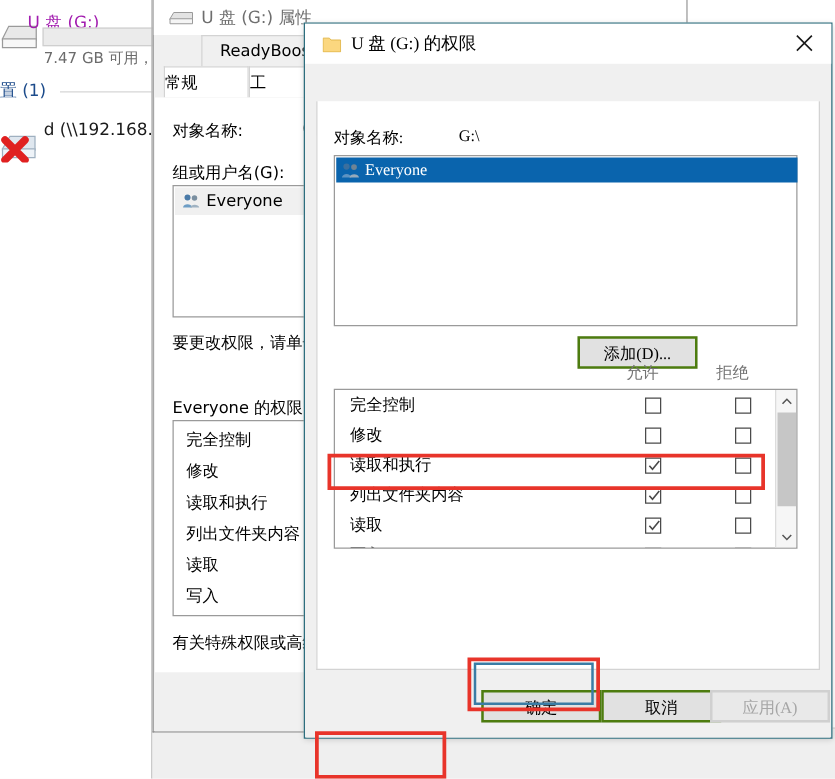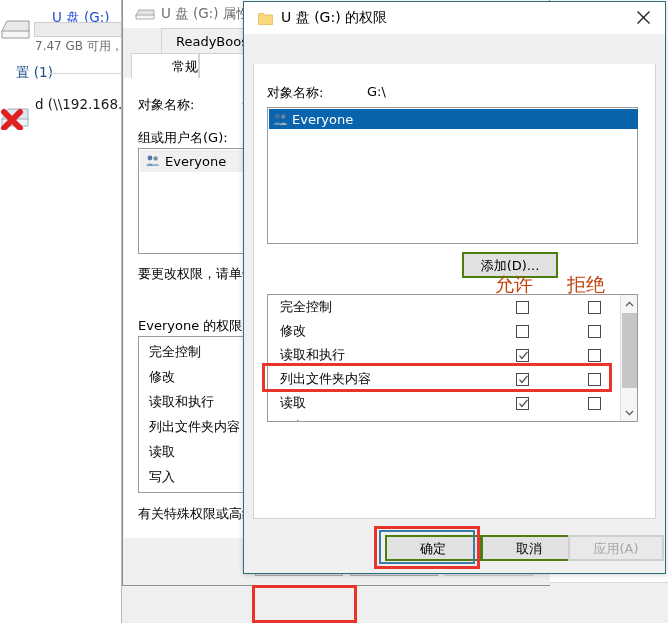--- a/index.html
+++ b/index.html
@@ -19,23 +19,23 @@
 
   
   #explorer {
     position: absolute;
     left: 0; top: 0;
     width: 668px; height: 623px;
     background: #ffffff;
   }
   .exp-drive-label {
     position: absolute;
-    left: 52px; top: 9px;
+    left: 22px; top: 9px;
     font-size: 13.5px;
-    color: #1d4ed8;
+    color: #a21caf;
     white-space: nowrap;
   }
   .exp-bar-track {
     position: absolute;
     left: 34px; top: 22px;
     width: 120px; height: 13px;
     background: #ebebeb;
     border: 1px solid #cfcfcf;
   }
   .exp-drive-sub {
@@ -45,21 +45,21 @@
     color: #6b6b6b;
     white-space: nowrap;
   }
   .exp-drive-icon {
     position: absolute;
     left: 0px; top: 18px;
     width: 30px; height: 22px;
   }
   .exp-group-head {
     position: absolute;
-    left: 16px; top: 64px;
+    left: 0px; top: 64px;
     font-size: 13.5px;
     color: #1c4b8b;
     white-space: nowrap;
   }
   .exp-group-rule {
     position: absolute;
     left: 48px; top: 73px;
     width: 120px; height: 1px;
     background: #d6d6d6;
   }
@@ -150,21 +150,21 @@
     left: 0; top: 25px;
     width: 412px; height: 25px;
     display: flex;
     align-items: center;
     border-bottom: 1px solid #d3d3d3;
   }
   .prop-tab2 {
     height: 25px;
     line-height: 25px;
     width: 68px;
-    text-align: right;
+    text-align: left;
     font-size: 13px;
     color: #000;
     background: #ffffff;
     border-left: 1px solid #d3d3d3;
     border-right: 1px solid #d3d3d3;
     border-top: 1px solid #d3d3d3;
     box-sizing: border-box;
     white-space: nowrap;
   }
   .prop-body {
@@ -225,26 +225,27 @@
   }
   .prop-btn.disabled {
     color: #a0a0a0;
     background: #e8e8e8;
     border-color: #cfcfcf;
   }
 
   
   #permdlg {
     position: absolute;
-    left: 243px; top: 1px;
+    left: 243px; top: 18px;
     width: 423px; height: 573px;
     background: #f0f0f0;
     border: 1px solid #2d6e7e;
     box-sizing: border-box;
     box-shadow: 0 1px 5px rgba(0,0,0,0.18);
+    font-family: Liberation Serif, serif;
   }
   .dlg-titlebar {
     position: absolute;
     left: 0; top: 0;
     width: 100%; height: 32px;
     background: #ffffff;
   }
   .dlg-title-icon {
     position: absolute;
     left: 14px; top: 9px;
@@ -340,22 +341,22 @@
     padding: 0;
   }
   .dlg-btn.disabled {
     color: #a6a6a6;
     background: #e9e9e9;
     border-color: #d0d0d0;
   }
 
   .perm-header-col {
     position: absolute;
-    font-size: 19px;
-    color: #c2410c;
+    font-size: 13px;
+    color: #737373;
     text-align: center;
     white-space: nowrap;
   }
   .perm-listbox {
     position: absolute;
     left: 13px; top: 230px;
     width: 371px; height: 128px;
     background: #ffffff;
     border: 1px solid #9a9a9a;
     box-sizing: border-box;

